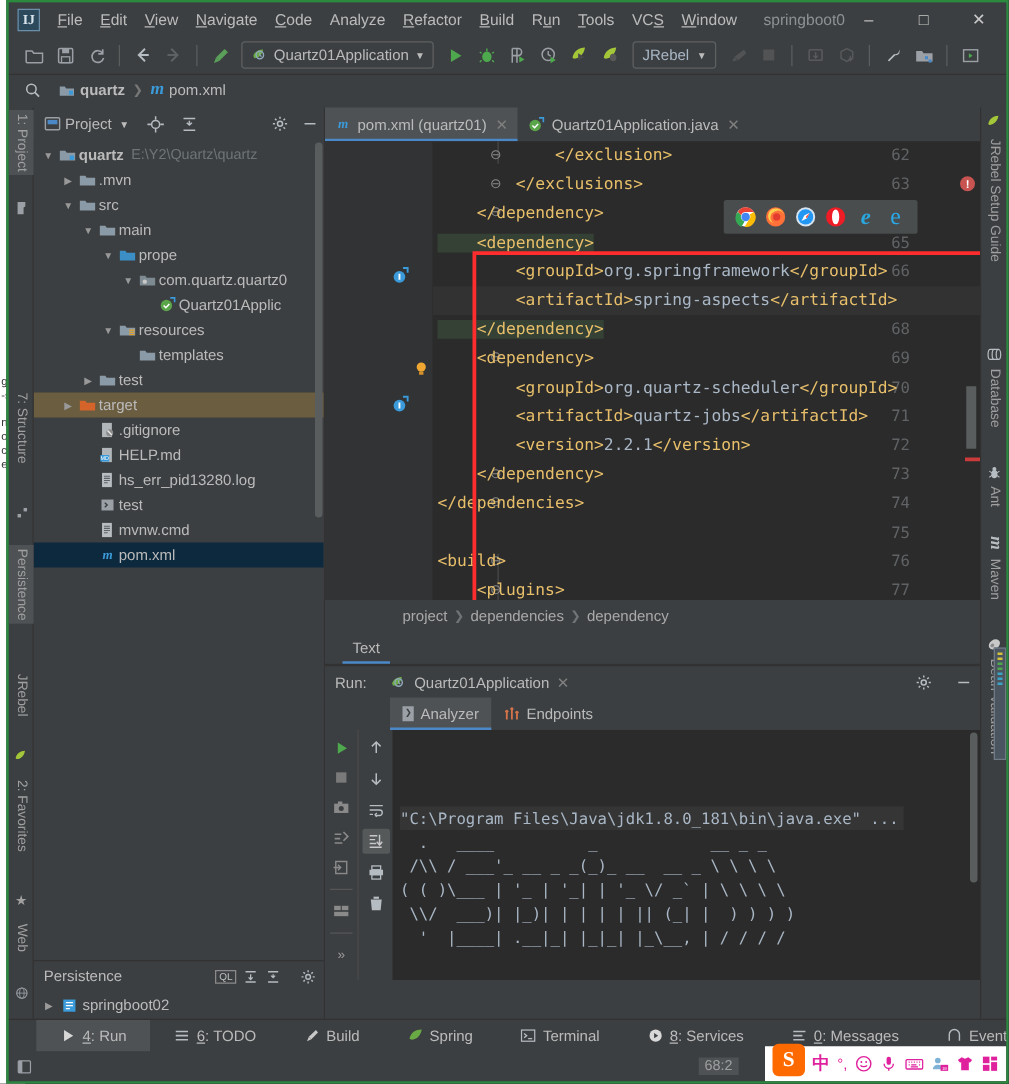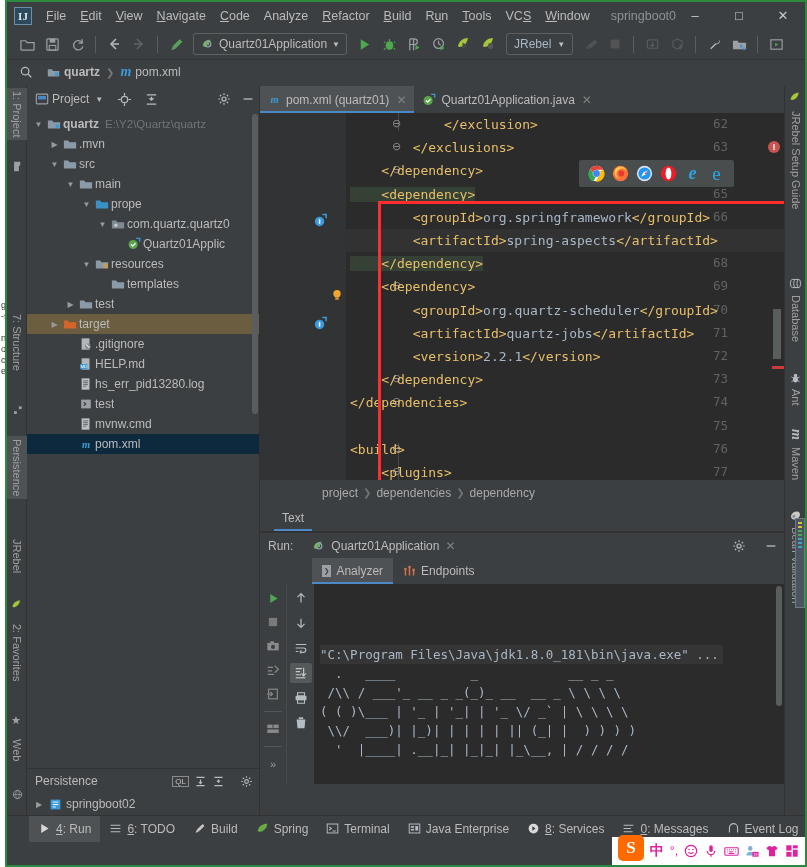--- a/index.html
+++ b/index.html
@@ -296,21 +296,21 @@
     background: #5a5d5e; border-radius: 3px;
   }
 
   
   .statusbar {
     position: absolute; left: 0; right: 0; bottom: 24px; height: 26px;
     background: #3c3f41; display: flex; align-items: center;
     border-top: 1px solid #323232; padding-left: 22px; gap: 0;
   }
   .sbitem {
-    display: flex; align-items: center; gap: 5px; padding: 0 9px;
+    display: flex; align-items: center; gap: 5px; padding: 0 19px;
     height: 26px; font-size: 12px; color: #bbbbbb; white-space: nowrap;
   }
   .sbitem.active { background: #4e5254; }
   .sbitem u { text-decoration: underline; }
 
   .botbar {
     position: absolute; left: 0; right: 0; bottom: 0; height: 24px;
     background: #3c3f41; display: flex; align-items: center;
     padding-left: 6px; font-size: 11.5px; color: #a0a0a0;
   }
@@ -1202,31 +1202,20 @@
             <svg width="13" height="13" viewBox="0 0 16 16">
               <rect x="1.5" y="2.5" width="13" height="11" fill="none" stroke="#b5bcc2" stroke-width="1.2"></rect>
               <path d="M4 6l2.6 2L4 10M8 11h4" stroke="#b5bcc2" stroke-width="1.3" fill="none"></path>
             </svg>
           </span>
           <span>Terminal</span>
         </div>
         <div class="sbitem">
           <span>
             <svg width="13" height="13" viewBox="0 0 16 16">
-              <rect x="1.5" y="2.5" width="13" height="11" fill="none" stroke="#b5bcc2" stroke-width="1.2"></rect>
-              <rect x="3.5" y="5" width="4" height="2" fill="#b5bcc2"></rect>
-              <rect x="3.5" y="8.5" width="4" height="2" fill="#b5bcc2"></rect>
-              <rect x="9" y="5" width="3.5" height="5.5" fill="#b5bcc2"></rect>
-            </svg>
-          </span>
-          <span>Java Enterprise</span>
-        </div>
-        <div class="sbitem">
-          <span>
-            <svg width="13" height="13" viewBox="0 0 16 16">
               <circle cx="8" cy="8" r="6" fill="#d8d8d8"></circle>
               <path d="M6.5 5.3l4 2.7-4 2.7z" fill="#3c3f41"></path>
             </svg>
           </span>
           <span><u>8</u>: Services</span>
         </div>
         <div class="sbitem">
           <span>
             <svg width="13" height="13" viewBox="0 0 16 16">
               <path d="M2 4h12M2 8h9M2 12h11" stroke="#b5bcc2" stroke-width="1.5"></path>
@@ -1237,20 +1226,31 @@
         <div class="sbitem">
           <span>
             <svg width="13" height="13" viewBox="0 0 16 16">
               <path d="M3 13V7a5 5 0 0 1 10 0v6" fill="none" stroke="#b5bcc2" stroke-width="1.4"></path>
             </svg>
           </span>
           <span>Event Log</span>
         </div>
       </div>
 
+    <div class="botbar">
+      <span>
+        <svg width="13" height="13" viewBox="0 0 16 16">
+            <rect x="2" y="2" width="12" height="12" rx="1" fill="none" stroke="#9aa0a6" stroke-width="1.2"></rect>
+            <rect x="2" y="2" width="4" height="12" fill="#9aa0a6"></rect>
+          </svg>
+      </span>
+      <span class="botspacer"></span>
+      <span class="caretpos">68:2</span>
+      <span style="width:210px"></span>
+    </div>
 
     <div class="ime">
       <span class="ime-s">S</span>
       <span class="ime-i" style="font-weight:bold;">中</span>
       <span class="ime-i" style="font-size:12px;">°,</span>
       <span class="ime-i">
         <svg width="14" height="14" viewBox="0 0 16 16">
             <circle cx="8" cy="8" r="6.5" fill="none" stroke="#e0219e" stroke-width="1.3"></circle>
             <circle cx="5.8" cy="6.3" r="0.9" fill="#e0219e"></circle>
             <circle cx="10.2" cy="6.3" r="0.9" fill="#e0219e"></circle>

